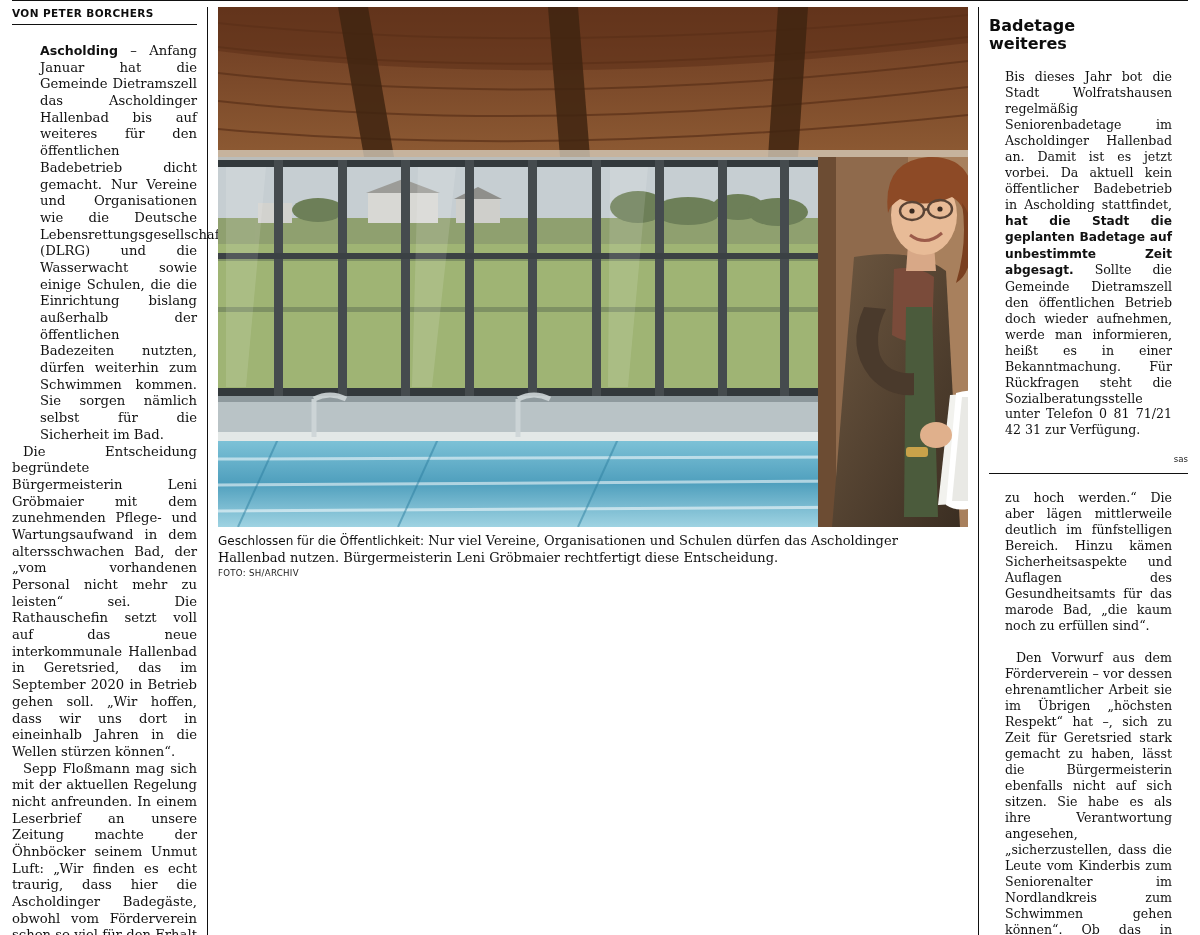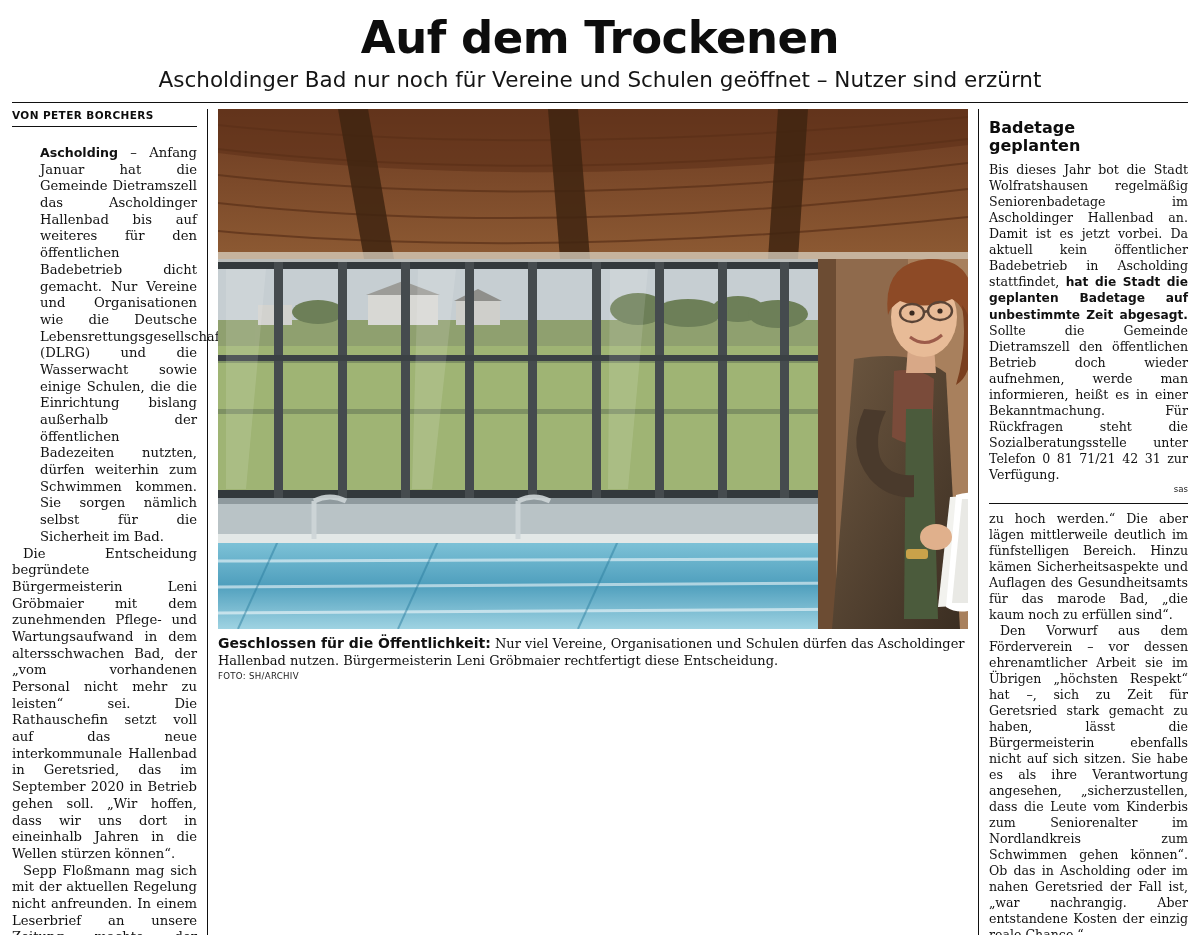--- a/index.html
+++ b/index.html
@@ -124,22 +124,22 @@
 
   .caption {
     font-family: "DejaVu Serif", serif;
     font-size: 13px;
     line-height: 1.27;
     margin-top: 6px;
     text-align: left;
   }
   .caption b {
     font-family: "DejaVu Sans", sans-serif;
-    font-weight: bold;
-    font-size: 14px;
+    font-weight: normal;
+    font-size: 12px;
   }
   .photo-credit {
     font-family: "DejaVu Sans", sans-serif;
     font-size: 8.6px;
     text-align: left;
     letter-spacing: 0.3px;
     color: #222;
     margin-top: 2px;
   }
 
@@ -150,21 +150,21 @@
     font-size: 16px;
     line-height: 1.12;
     margin: 10px 0 7px 0;
     color: #0d0d0d;
   }
   p.rail {
     font-family: "DejaVu Serif", serif;
     font-size: 12.6px;
     line-height: 1.27;
     text-align: justify;
-    margin: 0;
+    margin: 16px;
     hyphens: auto;
     -webkit-hyphens: auto;
   }
   p.rail b {
     font-family: "DejaVu Sans", sans-serif;
     font-weight: bold;
     font-size: 12.2px;
   }
   .rail-credit {
     font-family: "DejaVu Sans", sans-serif;
@@ -176,24 +176,20 @@
   .rail-sep {
     border-top: 1px solid #111;
     margin: 9px 0 7px 0;
   }
 </style>
 </head>
 <body>
 
 <div class="page">
 
-  <div class="headline-block">
-    <h1 class="headline">Auf dem Trockenen</h1>
-    <div class="subheadline">Ascholdinger Bad nur noch für Vereine und Schulen geöffnet – Nutzer sind erzürnt</div>
-  </div>
   <div class="rule-top"></div>
 
   <div class="upper">
 
     <div class="col-left">
       <div class="byline">VON PETER BORCHERS</div>
       <p class="body first"><span class="lead">Ascholding</span><span> – Anfang Januar hat die Gemeinde Dietramszell das Ascholdinger Hallenbad bis auf weiteres für den öffentlichen Badebetrieb dicht gemacht. Nur Vereine und Organisationen wie die Deutsche Lebensrettungsgesellschaft (DLRG) und die Wasserwacht sowie einige Schulen, die die Einrichtung bislang außerhalb der öffentlichen Badezeiten nutzten, dürfen weiterhin zum Schwimmen kommen. Sie sorgen nämlich selbst für die Sicherheit im Bad.</span></p>
       <p class="body">Die Entscheidung begründete Bürgermeisterin Leni Gröbmaier mit dem zunehmenden Pflege- und Wartungsaufwand in dem altersschwachen Bad, der „vom vorhandenen Personal nicht mehr zu leisten“ sei. Die Rathauschefin setzt voll auf das neue interkommunale Hallenbad in Geretsried, das im September 2020 in Betrieb gehen soll. „Wir hoffen, dass wir uns dort in eineinhalb Jahren in die Wellen stürzen können“.</p>
       <p class="body">Sepp Floßmann mag sich mit der aktuellen Regelung nicht anfreunden. In einem Leserbrief an unsere Zeitung machte der Öhnböcker seinem Unmut Luft: „Wir finden es echt traurig, dass hier die Ascholdinger Badegäste, obwohl vom Förderverein schon so viel für den Erhalt des Schwimmbades gemacht wurde, einfach so abserviert werden.“ Dabei habe Bürgermeisterin Gröbmaier einst „versprochen, das Ascholdin-</p>
     </div>
@@ -367,21 +363,21 @@
       </div>
       <div class="caption">
         <b>Geschlossen für die Öffentlichkeit:</b><span> Nur viel Vereine, Organisationen und Schulen dürfen das Ascholdinger Hallenbad nutzen. Bürgermeisterin Leni Gröbmaier rechtfertigt diese Entscheidung.</span>
       </div>
       <div class="photo-credit">FOTO: SH/ARCHIV</div>
     </div>
 
     <div class="col-right">
       <div class="box-title">
         <span>Badetage</span><br>
-        <span>geplanten</span>
+        <span>weiteres</span>
       </div>
       <p class="rail"><span>Bis dieses Jahr bot die Stadt Wolfratshausen regelmäßig Seniorenbadetage im Ascholdinger Hallenbad an. Damit ist es jetzt vorbei. Da aktuell kein öffentlicher Badebetrieb in Ascholding stattfindet, </span><b>hat die Stadt die geplanten Badetage auf unbestimmte Zeit abgesagt.</b><span> Sollte die Gemeinde Dietramszell den öffentlichen Betrieb doch wieder aufnehmen, werde man informieren, heißt es in einer Bekanntmachung. Für Rückfragen steht die Sozialberatungsstelle unter Telefon 0 81 71/21 42 31 zur Verfügung.</span></p>
       <div class="rail-credit">sas</div>
       <div class="rail-sep"></div>
       <p class="rail">zu hoch werden.“ Die aber lägen mittlerweile deutlich im fünfstelligen Bereich. Hinzu kämen Sicherheitsaspekte und Auflagen des Gesundheitsamts für das marode Bad, „die kaum noch zu erfüllen sind“.</p>
       <p class="rail" style="text-indent:11px;">Den Vorwurf aus dem Förderverein – vor dessen ehrenamtlicher Arbeit sie im Übrigen „höchsten Respekt“ hat –, sich zu Zeit für Geretsried stark gemacht zu haben, lässt die Bürgermeisterin ebenfalls nicht auf sich sitzen. Sie habe es als ihre Verantwortung angesehen, „sicherzustellen, dass die Leute vom Kinderbis zum Seniorenalter im Nordlandkreis zum Schwimmen gehen können“. Ob das in Ascholding oder im nahen Geretsried der Fall ist, „war nachrangig. Aber entstandene Kosten der einzig reale Chance.“</p>
     </div>
   </div>
 
 </div>

